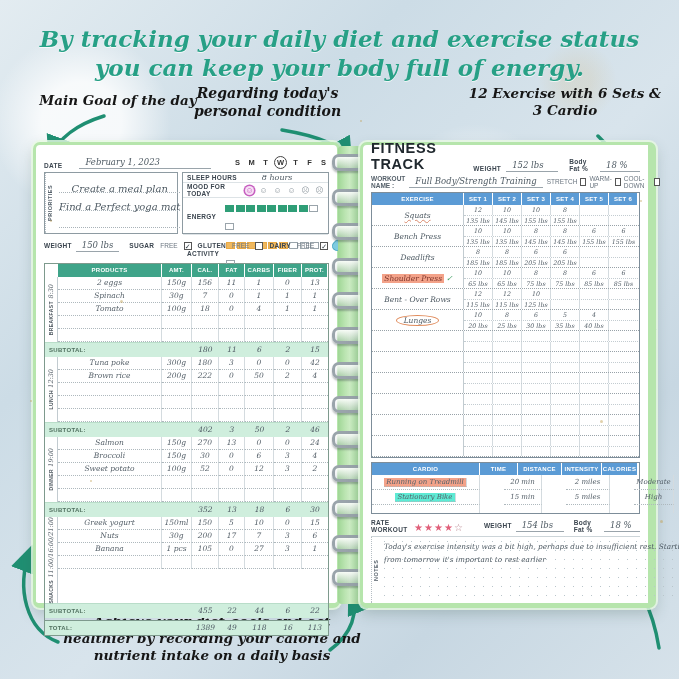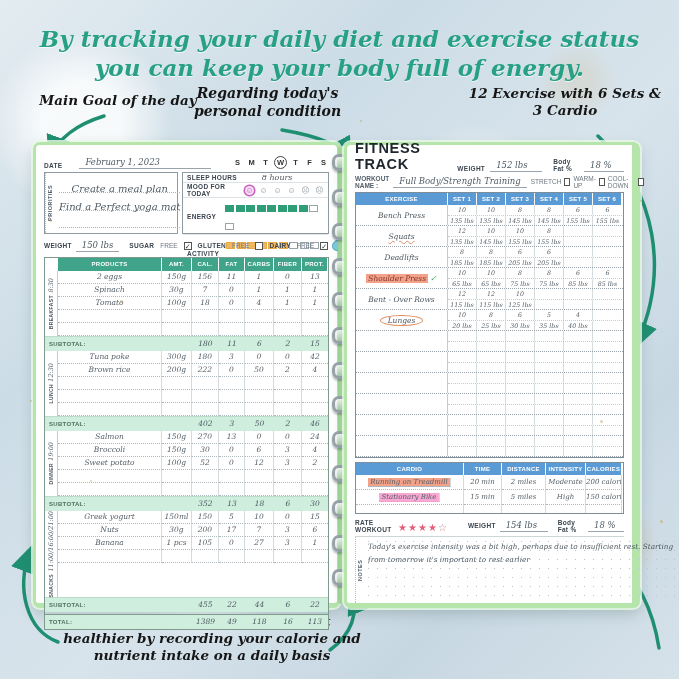--- a/index.html
+++ b/index.html
@@ -21,21 +21,21 @@
   .ann-main{left:13px;top:92px;width:210px;font-size:13.5px;}
   .ann-cond{left:175px;top:85px;width:185px;font-size:14px;}
   .ann-ex{left:465px;top:85px;width:200px;font-size:13.5px;}
   .ann-diet{left:62px;top:613px;width:300px;font-size:13.5px;}
   .ann-track{left:405px;top:620px;width:275px;font-size:13.5px;}
   .arrows{position:absolute;left:0;top:0;pointer-events:none;}
   
   .page{position:absolute;background:#fff;border:3px solid #b6e5ac;border-radius:7px;
     box-shadow:0 0 0 2px rgba(233,250,228,.8),0 6px 14px rgba(60,90,80,.25);}
   .page-left{left:33px;top:142px;width:307px;height:466px;border-bottom-width:5px;padding:7px 8px;box-sizing:border-box;}
-  .page-right{left:344px;top:142px;width:296px;height:466px;border-right-width:8px;border-bottom-width:5px;padding:7px 8px;box-sizing:border-box;}
+  .page-right{left:360px;top:142px;width:296px;height:466px;border-right-width:8px;border-bottom-width:5px;padding:7px 8px;box-sizing:border-box;}
   .spine{position:absolute;left:338px;top:146px;width:26px;height:458px;
     background:linear-gradient(90deg,#9fd695,#cdeec4 45%,#8fca86);border-radius:4px;}
   .coil{position:absolute;width:38px;height:11px;border:3px solid #9aa4ab;border-radius:7px;
     background:linear-gradient(180deg,rgba(255,255,255,.9),rgba(180,188,194,.35));
     box-shadow:0 2px 2px rgba(60,70,75,.35);}
   
   .lbl{font-size:6.5px;font-weight:bold;color:#3c4650;letter-spacing:.3px;}
   .lbl-lt{font-size:6.5px;color:#6b7680;}
   .hw{font-family:"DejaVu Serif",serif;font-style:italic;color:#4e5a63;font-size:8.5px;white-space:nowrap;}
   .uline{border-bottom:1px solid #9aa4ab;padding:0 6px 1px;}
@@ -59,21 +59,21 @@
   .mood-face.sel{color:#c65fc0;box-shadow:0 0 0 1.5px #c65fc0;border-radius:50%;background:#f7dff5;}
   .sq{width:9px;height:7px;border:1px solid #9aa4ab;display:inline-block;margin-right:1.5px;box-sizing:border-box;}
   .sq.g{background:#2f9e77;border-color:#2f9e77;}
   .sq.o{background:#f0b85e;border-color:#e9a945;}
   .weight-row{display:flex;align-items:center;height:17px;margin-top:3px;gap:4px;}
   .cbx{width:8px;height:8px;border:1px solid #555;display:inline-block;font-size:7px;line-height:8px;
     text-align:center;color:#2e3b44;background:#fff;box-sizing:border-box;}
   .drops{margin-left:auto;display:flex;gap:2.5px;}
   .drop{width:8px;height:8px;background:#7ecbe0;border:1px solid #4aa9c4;border-radius:1px 50% 50% 50%;transform:rotate(45deg);}
   
-  .ft{margin-top:3px;border:1px solid #7e9a8d;}
+  .ft{margin-top:9px;border:1px solid #7e9a8d;}
   .ft-head{display:grid;grid-template-columns:13px 104px 30px 27px 26px 29px 28px 26px;}
   .ft-head span{background:#3fa489;color:#fff;font-size:6px;font-weight:bold;text-align:center;
     line-height:13px;height:13px;letter-spacing:.3px;border-right:1px solid #fff;}
   .ft-head span:first-child{background:#fff;border-right:none;}
   .ft-section{display:flex;}
   .ft-gutter{width:13px;border-right:1px solid #c2cbd0;display:flex;flex-direction:column;
     align-items:center;justify-content:center;gap:2px;}
   .g-time{writing-mode:vertical-rl;transform:rotate(180deg);font-family:"DejaVu Serif",serif;
     font-style:italic;font-size:6.5px;color:#5c666e;}
   .g-meal{writing-mode:vertical-rl;transform:rotate(180deg);font-size:5px;font-weight:bold;color:#4c565e;letter-spacing:.4px;}
@@ -102,29 +102,29 @@
   .et-row{display:grid;grid-template-columns:92px 174px;border-bottom:1px dotted #98a2a8;height:20px;}
   .et-name{display:flex;align-items:center;justify-content:center;border-right:1px solid #c2cbd0;
     font-family:"DejaVu Serif",serif;font-style:italic;font-size:7.5px;color:#4e5a63;}
   .et-sets{display:flex;flex-direction:column;}
   .et-line{flex:1;display:grid;grid-template-columns:repeat(6,29px);}
   .et-line:first-child{border-bottom:1px dotted #c3ccd1;}
   .et-line span{border-right:1px solid #d4dbdf;font-family:"DejaVu Serif",serif;font-style:italic;
     font-size:6.3px;color:#545f68;text-align:center;line-height:9px;overflow:hidden;white-space:nowrap;}
   .et-line span:last-child{border-right:none;}
   .hl-o{background:#f3a289;color:#7e352b;padding:0 2px;}
-  .hl-y{background:#f9a8d4;color:#66641f;padding:0 2px;}
+  .hl-y{background:#5eead4;color:#66641f;padding:0 2px;}
   .circ{border:1.5px solid #e08a5a;border-radius:50%;padding:0 7px;}
   .undl{text-decoration:underline wavy #d98a6d 1px;}
   .chkmark{color:#3f9e62;font-size:8px;margin-left:2px;}
   .ct{border:1px solid #7d8d99;margin-top:4px;}
   .ct-head{display:grid;grid-template-columns:108px 38px 44px 40px 36px;}
   .ct-head span{background:#5b9bd5;color:#fff;font-size:6px;font-weight:bold;text-align:center;
     line-height:12px;height:12px;border-right:1px solid #fff;letter-spacing:.3px;}
-  .ct-row{display:grid;grid-template-columns:108px 38px 44px 40px 36px;height:15px;}
+  .ct-row{display:grid;grid-template-columns:108px 38px 44px 40px 36px;height:15px;gap:24px;}
   .ct-row span{border-bottom:1px dotted #aeb8bd;border-right:1px solid #d4dbdf;
     font-family:"DejaVu Serif",serif;font-style:italic;font-size:7px;color:#545f68;
     text-align:center;line-height:14px;white-space:nowrap;overflow:hidden;}
   .ct-row.empty{height:8px;} .ct-row.empty span{border-bottom:none;}
   .rate-row{display:flex;align-items:center;height:17px;margin-top:3px;gap:4px;}
   .star{font-size:10px;color:#e0607a;letter-spacing:1px;}
   .star.off{color:#b9858f;}
   .notes{display:flex;border-top:1px solid #cdd5d9;margin-top:2px;height:66px;}
   .notes-area{flex:1;position:relative;
     background-image:radial-gradient(#b9c5cb 0.6px,transparent 0.8px);background-size:9px 9px;
@@ -536,61 +536,61 @@
           <span>EXERCISE</span>
           <span>SET 1</span>
           <span>SET 2</span>
           <span>SET 3</span>
           <span>SET 4</span>
           <span>SET 5</span>
           <span>SET 6</span>
         </div>
         <div class="et-row">
           <div class="et-name">
+            <span class="undl">Squats</span>
+          </div>
+          <div class="et-sets">
+            <div class="et-line">
+              <span>12</span>
+              <span>10</span>
+              <span>10</span>
+              <span>8</span>
+              <span></span>
+              <span></span>
+            </div>
+            <div class="et-line">
+              <span>135 lbs</span>
+              <span>145 lbs</span>
+              <span>155 lbs</span>
+              <span>155 lbs</span>
+              <span></span>
+              <span></span>
+            </div>
+          </div>
+        </div>
+        <div class="et-row">
+          <div class="et-name">
             <span>Bench Press</span>
           </div>
           <div class="et-sets">
             <div class="et-line">
               <span>10</span>
               <span>10</span>
               <span>8</span>
               <span>8</span>
               <span>6</span>
               <span>6</span>
             </div>
             <div class="et-line">
               <span>135 lbs</span>
               <span>135 lbs</span>
               <span>145 lbs</span>
               <span>145 lbs</span>
               <span>155 lbs</span>
               <span>155 lbs</span>
-            </div>
-          </div>
-        </div>
-        <div class="et-row">
-          <div class="et-name">
-            <span class="undl">Squats</span>
-          </div>
-          <div class="et-sets">
-            <div class="et-line">
-              <span>12</span>
-              <span>10</span>
-              <span>10</span>
-              <span>8</span>
-              <span></span>
-              <span></span>
-            </div>
-            <div class="et-line">
-              <span>135 lbs</span>
-              <span>145 lbs</span>
-              <span>155 lbs</span>
-              <span>155 lbs</span>
-              <span></span>
-              <span></span>
             </div>
           </div>
         </div>
         <div class="et-row">
           <div class="et-name">
             <span>Deadlifts</span>
           </div>
           <div class="et-sets">
             <div class="et-line">
               <span>8</span>

